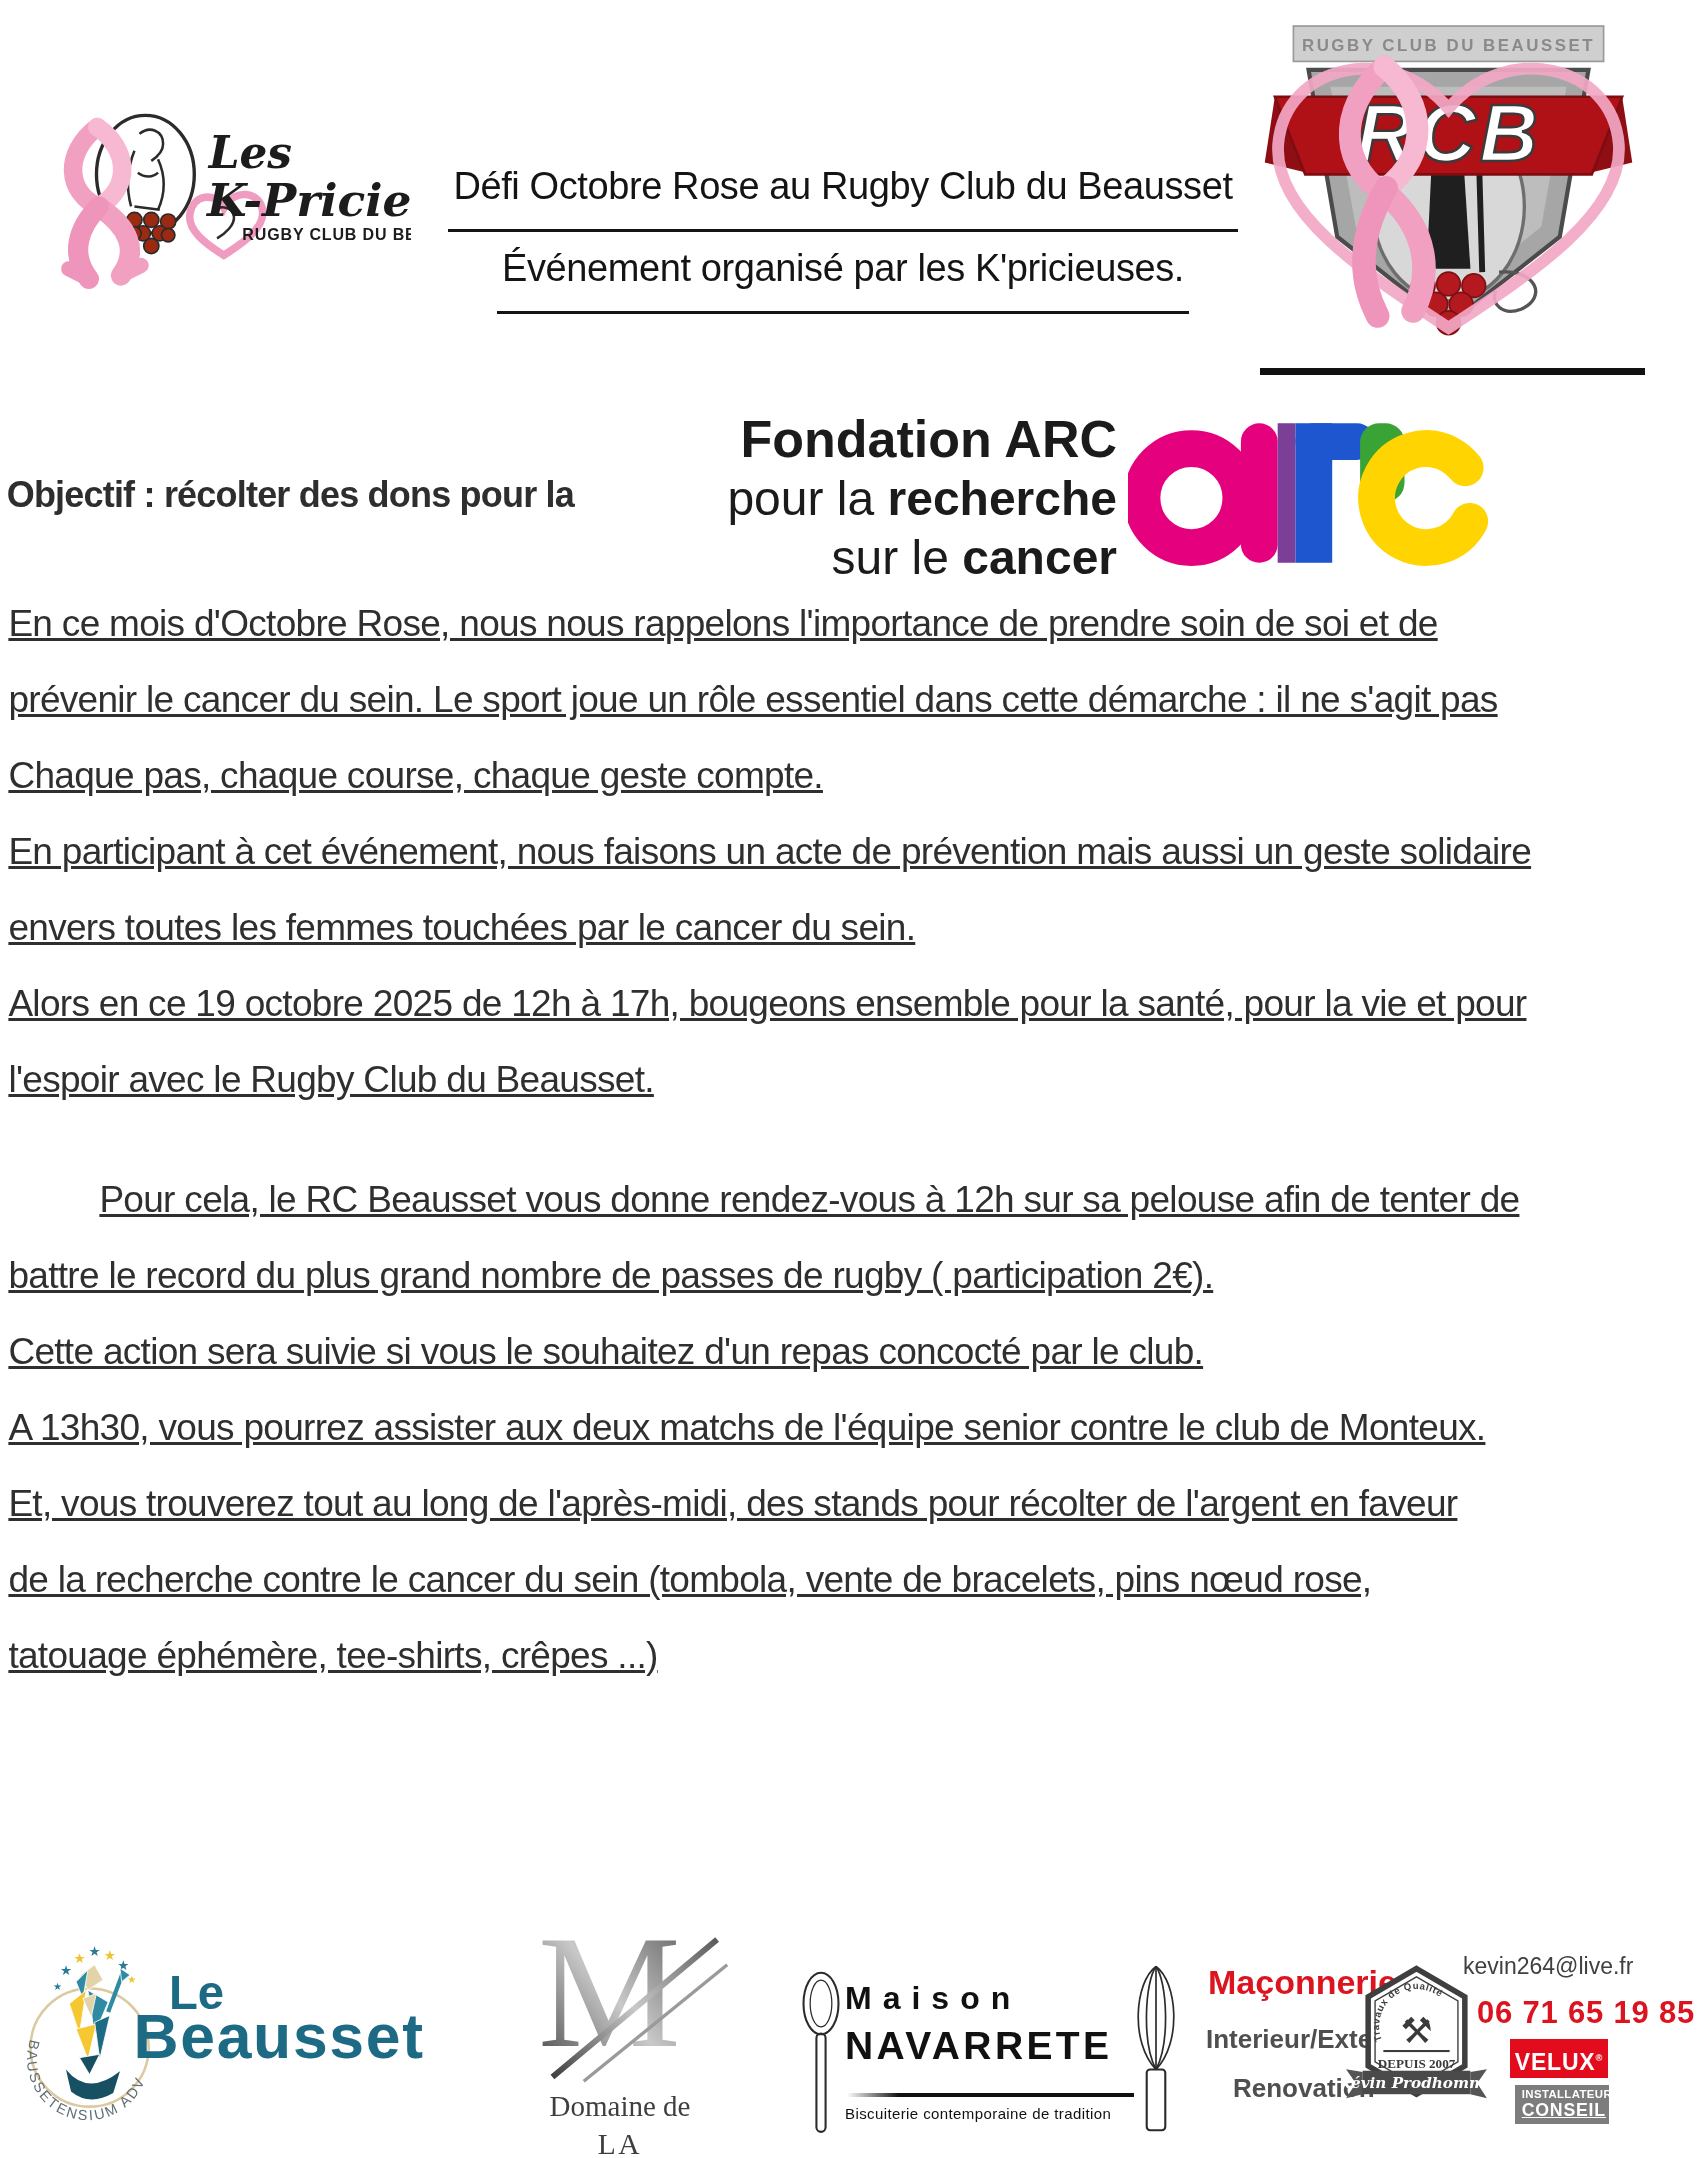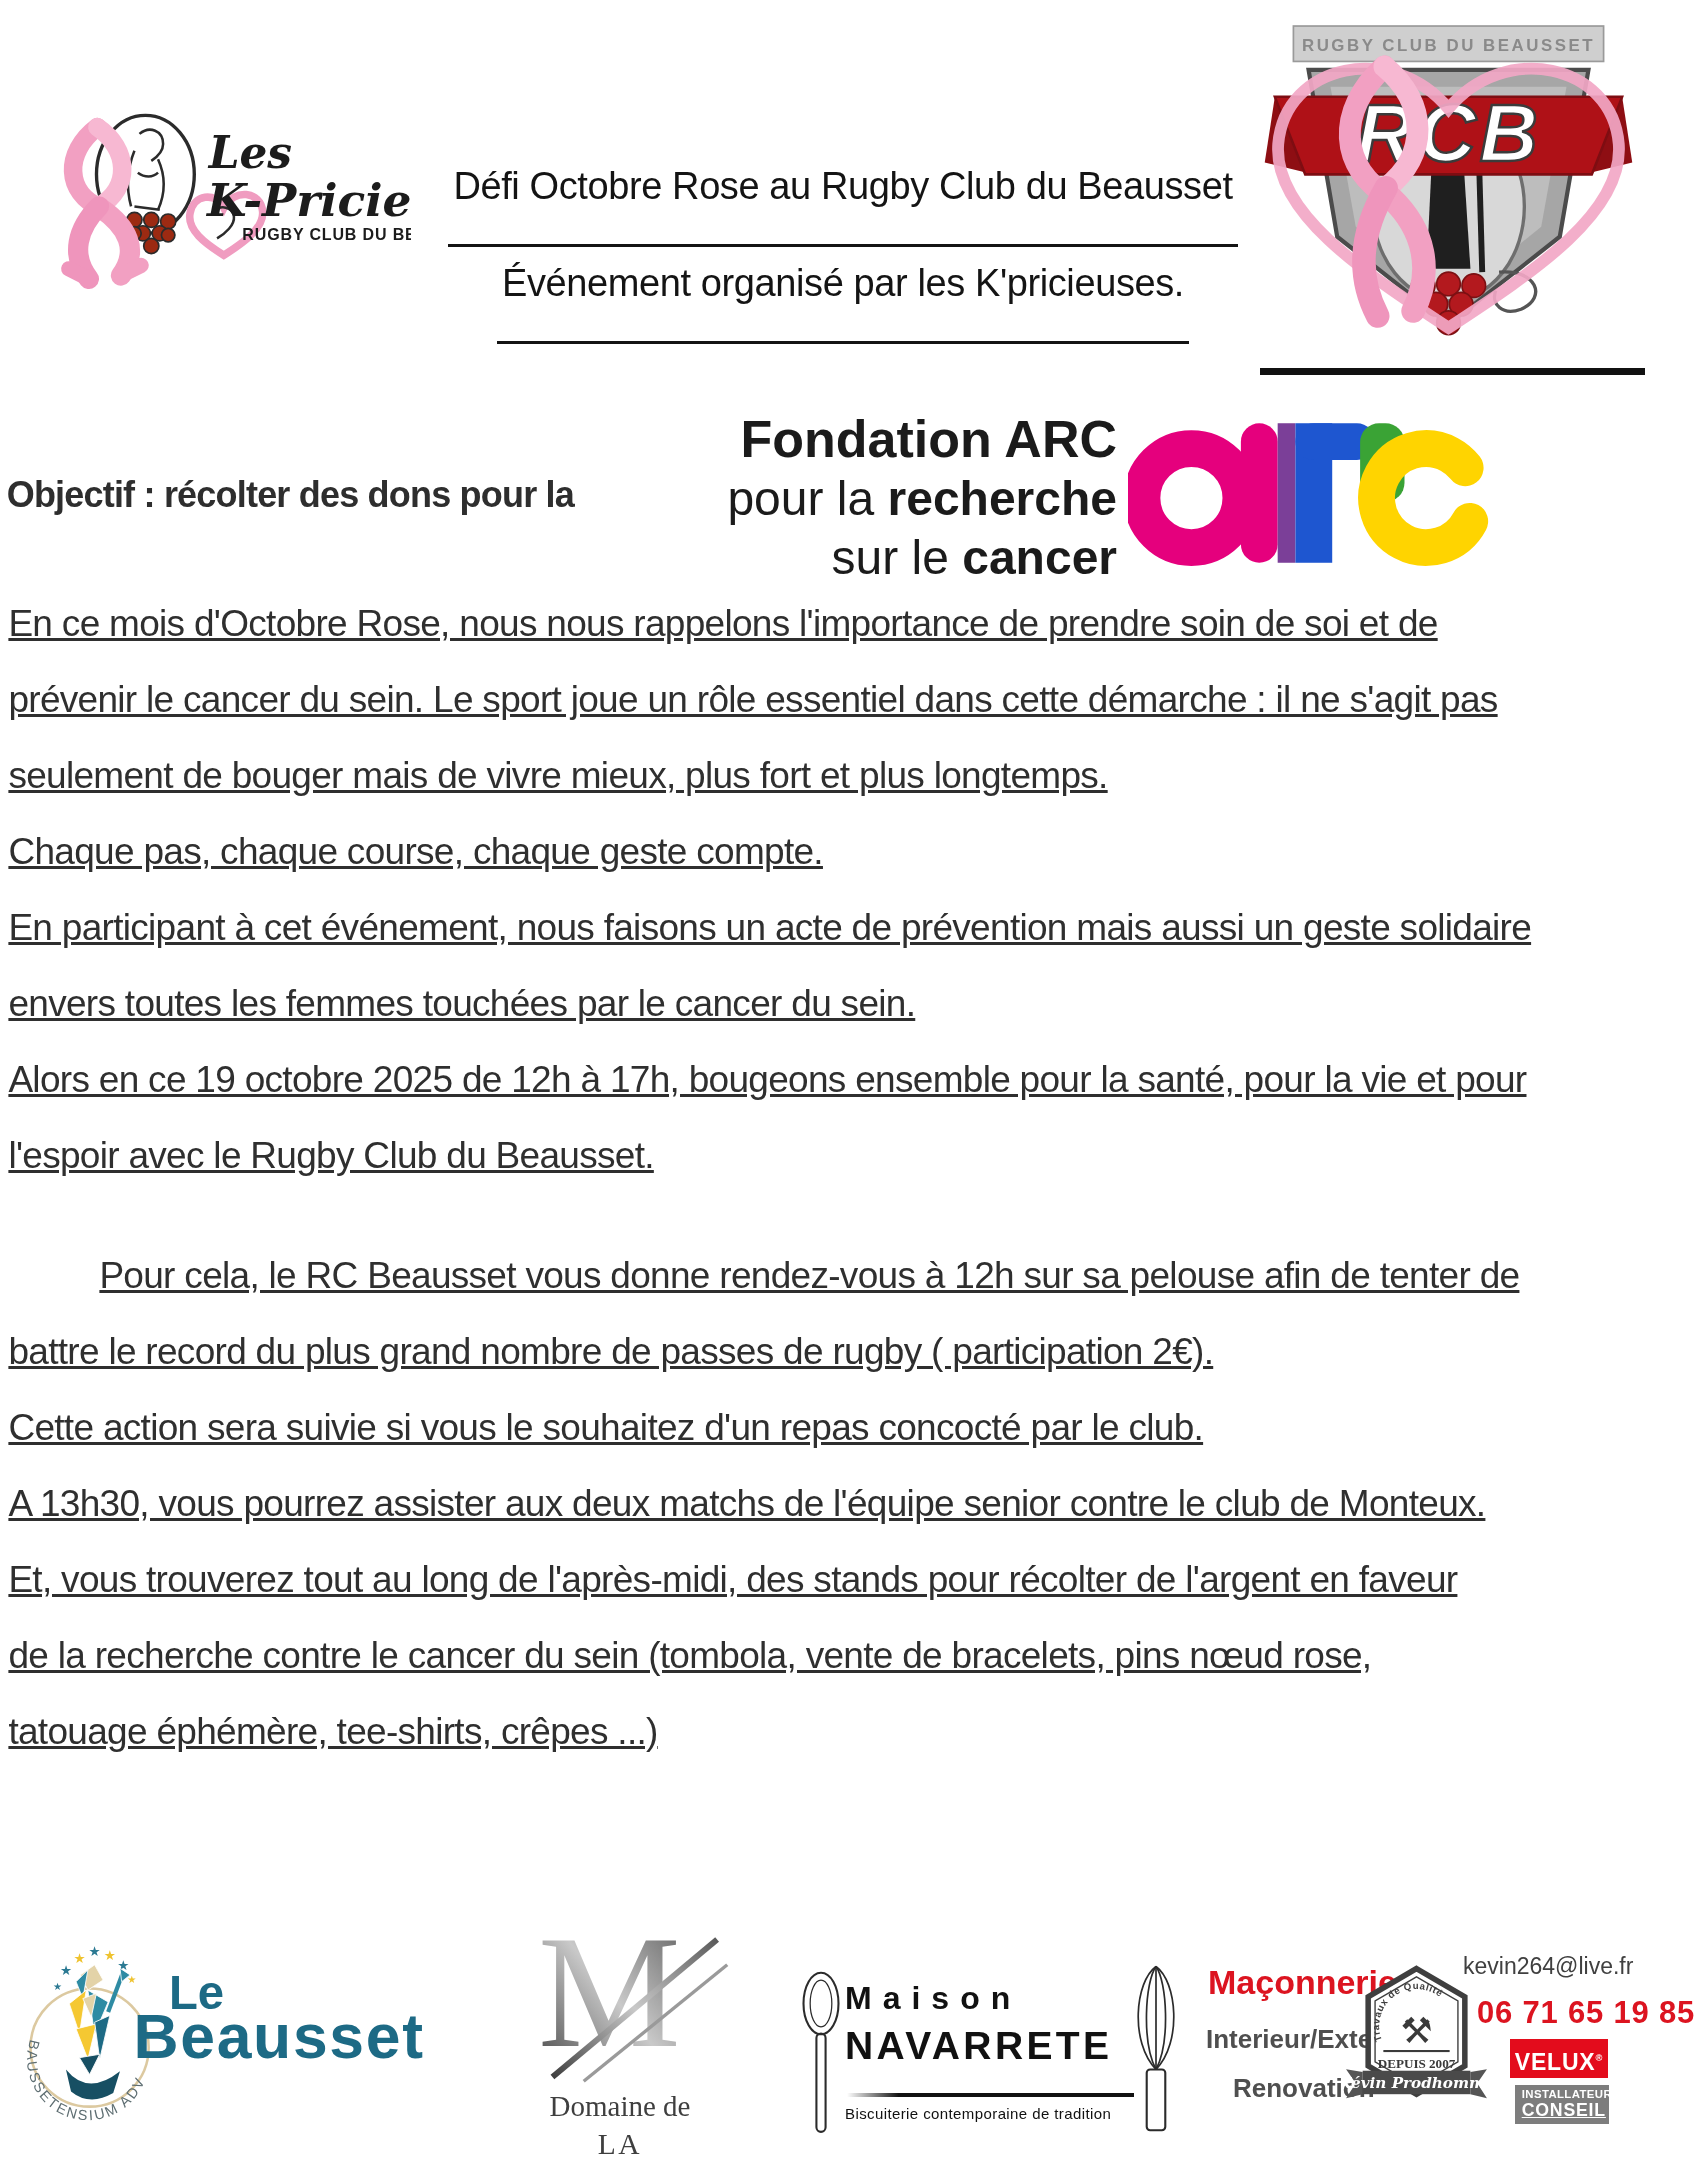--- a/index.html
+++ b/index.html
@@ -1,21 +1,21 @@
 <!DOCTYPE html>
 <html style="font-size:13.5px"><head>
 <meta charset="utf-8">
 <style>
   html,body{margin:0;padding:0;background:#fff;}
   body{width:1700px;height:2159px;position:relative;font-family:"Liberation Sans",sans-serif;color:#303030;overflow:hidden;}
   .abs{position:absolute;}
   .nowrap{white-space:nowrap;}
   
   .title-block{left:354px;top:150px;width:978px;text-align:center;font-size:38px;letter-spacing:-0.4px;color:#141414;line-height:73px;}
-  .title-line{display:inline-block;border-bottom:3.4px solid #141414;padding:0 5px 21px 5px;text-align:center;}
+  .title-line{display:inline-block;border-bottom:3.4px solid #141414;padding:0 5px 6px 5px;text-align:center;}
   .rcb-underline{left:1260px;top:368px;width:385px;height:6.7px;background:#111;}
   
   .objectif{left:6.7px;top:474px;font-size:36px;letter-spacing:-0.8px;color:#2e2e2e;font-weight:bold;}
   .arc-text{left:582px;top:410px;width:535px;text-align:right;color:#1b1b1b;line-height:59px;}
   .arc-text .l1{font-size:52px;font-weight:800;letter-spacing:0px;}
   .arc-text .l23{font-size:48px;}
   .arc-text b{font-weight:800;}
   
   .bodytext{left:8.4px;top:586px;width:1690px;font-size:37px;letter-spacing:-0.7px;color:#2f2f2f;}
   .bodytext .ln{height:76px;line-height:76px;white-space:nowrap;text-decoration:underline;}
@@ -164,21 +164,20 @@
 
     <g transform="rotate(28 470 128)">
       <circle cx="470" cy="128" r="78" fill="none" stroke="#FFD400" stroke-width="58" stroke-dasharray="400 90" stroke-linecap="round"></circle>
     </g>
   </svg>
 </div>
 
 <div class="abs bodytext">
   <div class="ln">En ce mois d'Octobre Rose, nous nous rappelons l'importance de prendre soin de soi et de</div>
   <div class="ln">prévenir le cancer du sein. Le sport joue un rôle essentiel dans cette démarche : il ne s'agit pas</div>
-  <div class="ln">seulement de bouger mais de vivre mieux, plus fort et plus longtemps.</div>
   <div class="ln">Chaque pas, chaque course, chaque geste compte.</div>
   <div class="ln">En participant à cet événement, nous faisons un acte de prévention mais aussi un geste solidaire</div>
   <div class="ln">envers toutes les femmes touchées par le cancer du sein.</div>
   <div class="ln">Alors en ce 19 octobre 2025 de 12h à 17h, bougeons ensemble pour la santé, pour la vie et pour</div>
   <div class="ln">l'espoir avec le Rugby Club du Beausset.</div>
   <div class="ln block2 indent">Pour cela, le RC Beausset vous donne rendez-vous à 12h sur sa pelouse afin de tenter de</div>
   <div class="ln">battre le record du plus grand nombre de passes de rugby ( participation 2€).</div>
   <div class="ln">Cette action sera suivie si vous le souhaitez d'un repas concocté par le club.</div>
   <div class="ln">A 13h30, vous pourrez assister aux deux matchs de l'équipe senior contre  le club de Monteux.</div>
   <div class="ln">Et, vous trouverez tout au long de l'après-midi, des stands pour récolter de l'argent en faveur</div>

